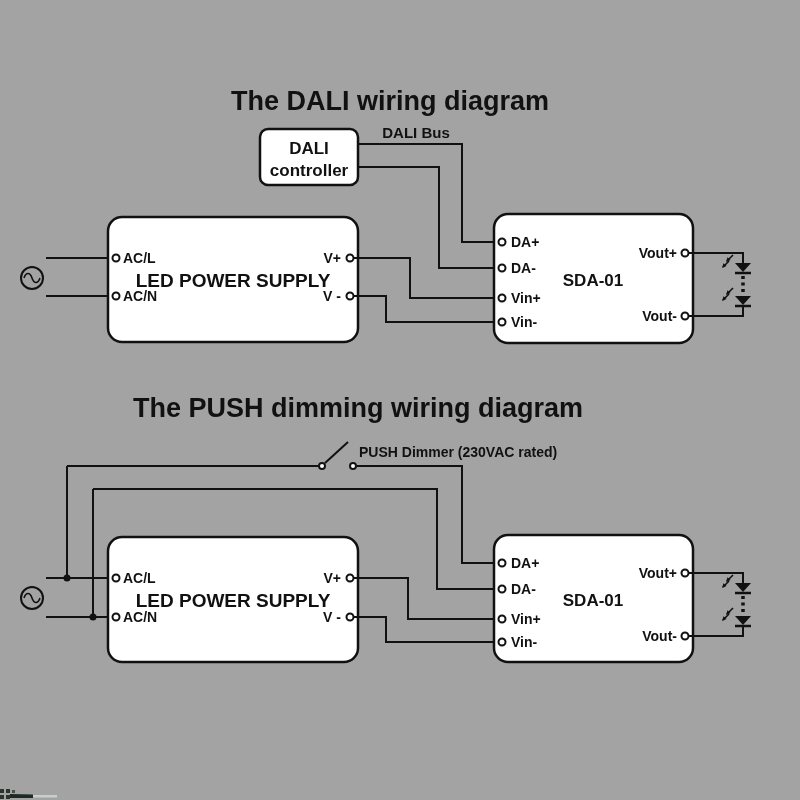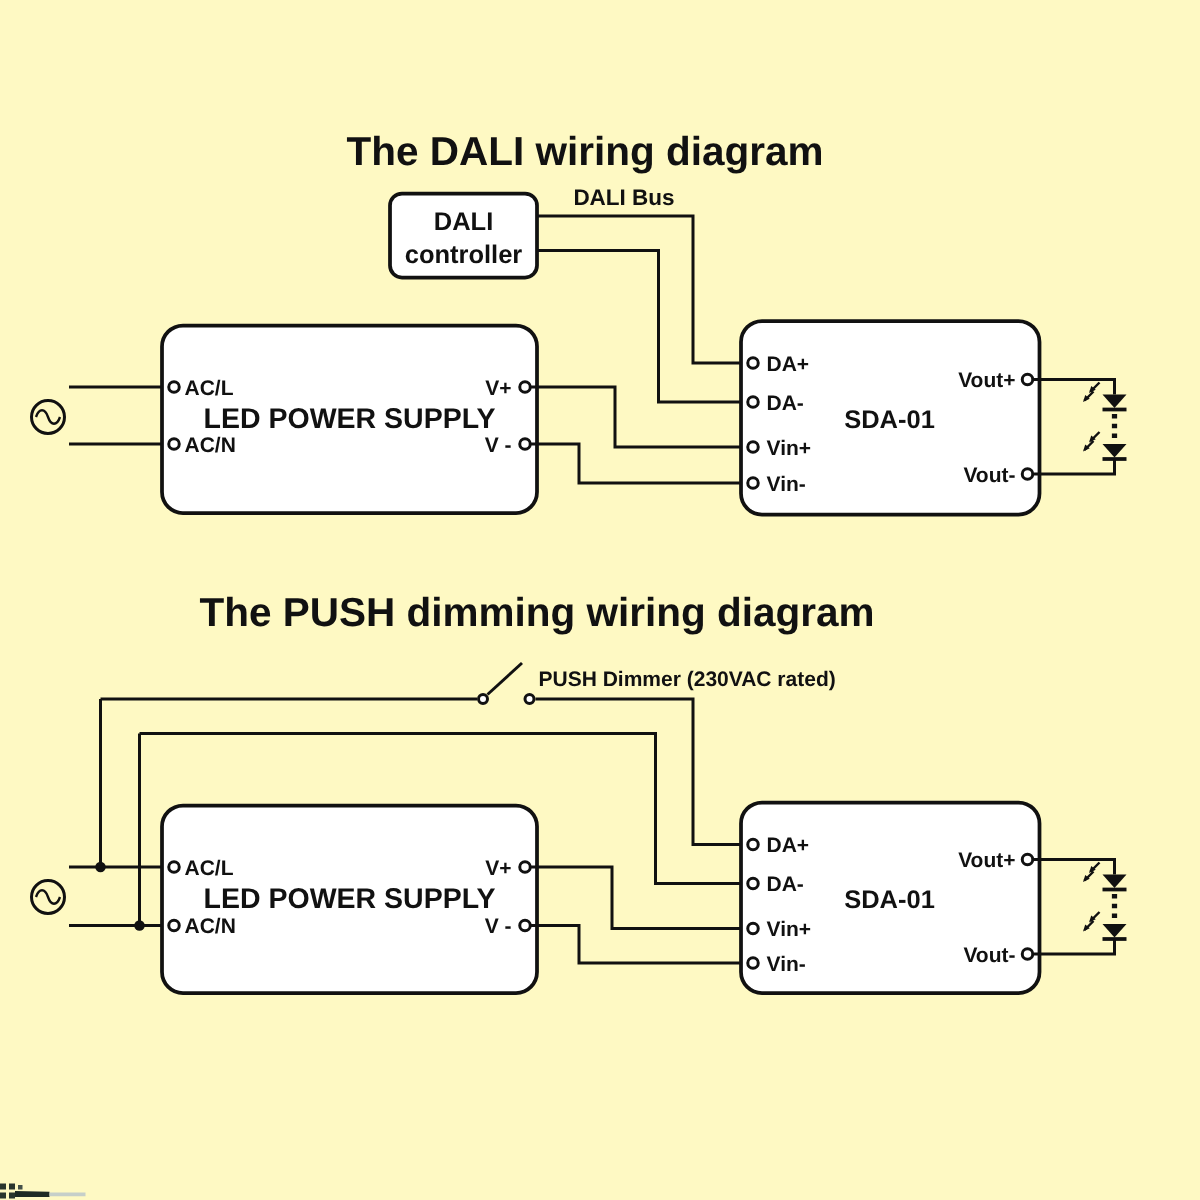--- a/index.html
+++ b/index.html
@@ -1,16 +1,16 @@
 <!DOCTYPE html>
 <html><head>
 <meta charset="utf-8">
 <style>
   html,body{margin:0;padding:0;background:#ffffff;}
-  .canvas{position:relative;width:800px;height:800px;background:#fef9c3;overflow:hidden;}
+  .canvas{position:relative;width:800px;height:800px;background:#a3a3a3;overflow:hidden;}
   svg{display:block;}
   text{font-family:"Liberation Sans",sans-serif;font-weight:bold;fill:#111111;}
   .t-title{font-size:27px;}
   .t-box{font-size:19px;}
   .t-model{font-size:17px;}
   .t-ctrl{font-size:17px;}
   .t-term{font-size:14px;}
   .t-lbl{font-size:15px;}
   .t-push{font-size:14px;}
   .wire{stroke:#111111;stroke-width:2;fill:none;}

